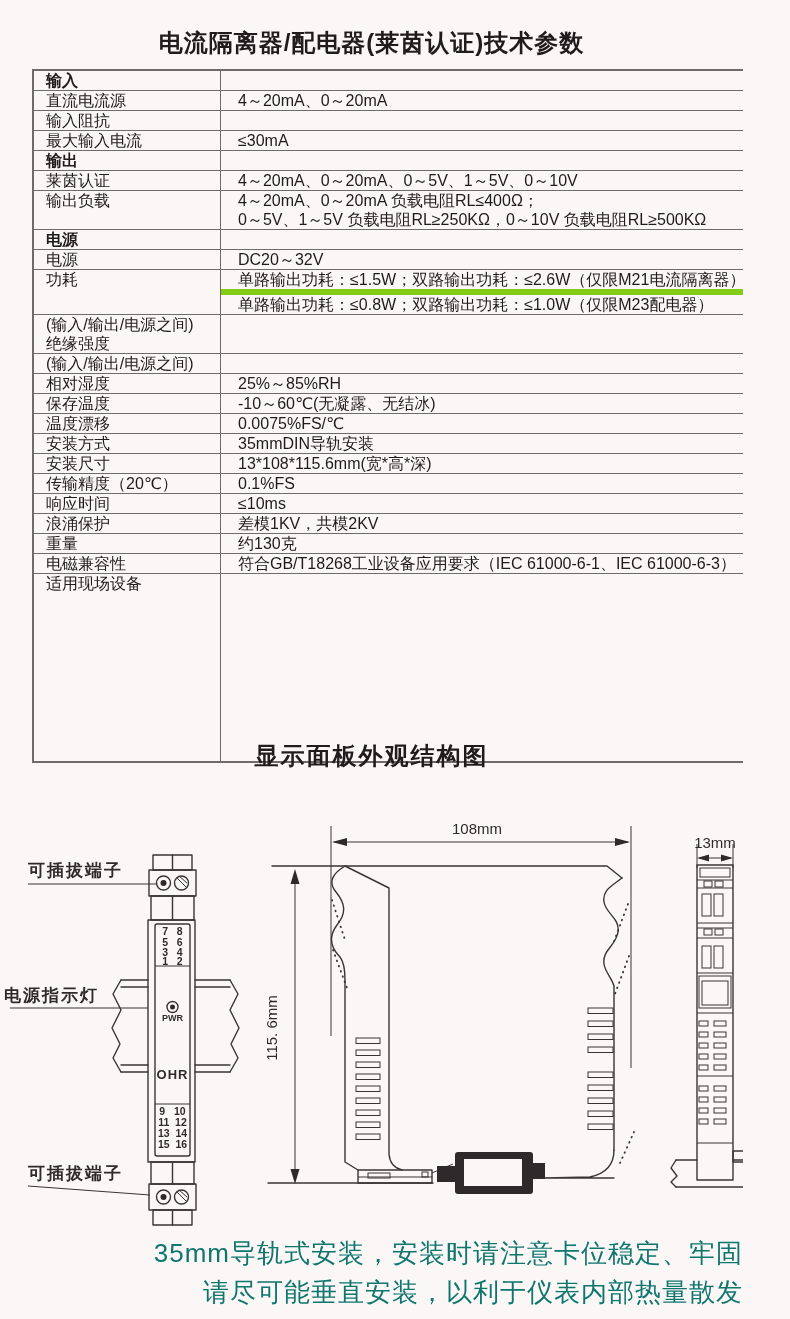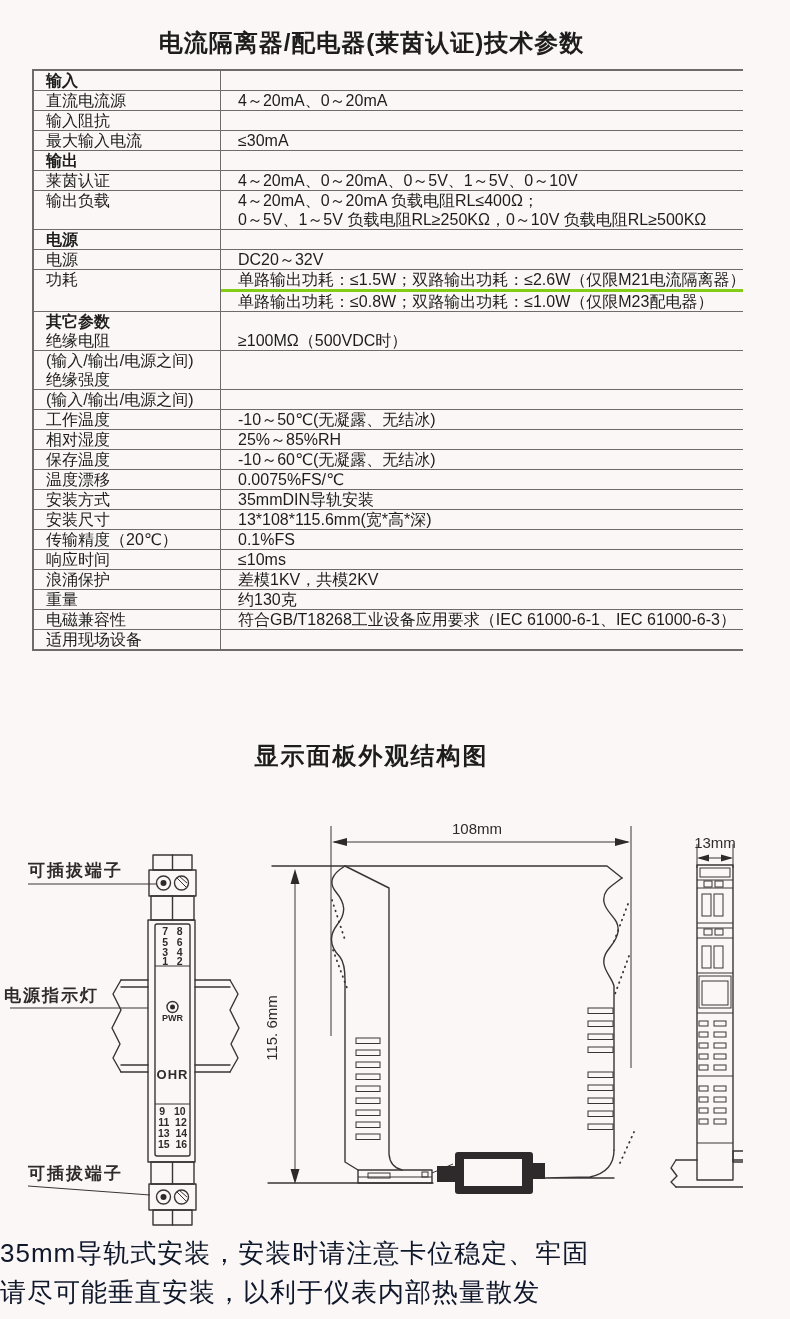--- a/index.html
+++ b/index.html
@@ -5,36 +5,36 @@
   html,body{margin:0;padding:0;}
   body{background:#faf7f6;font-family:"Liberation Sans","DejaVu Sans",sans-serif;color:#1f1c1d;}
   #page{position:relative;width:743px;height:1319px;background:#faf7f6;overflow:hidden;}
 
   #title{position:absolute;top:27px;left:0;width:100%;text-align:center;
          font-size:24px;font-weight:bold;letter-spacing:1px;}
 
   #spec-table{position:absolute;top:69px;left:32px;width:725px;
               border:2px solid #6f6b6b;box-sizing:border-box;background:#faf7f6;}
   .t-row{display:flex;border-bottom:1px solid #6f6b6b;}
-  .t-row:last-child{border-bottom:none;}
+  .t-row:last-child{border-bottom:none;flex-direction:column;}
   .t-label{flex:0 0 187px;width:187px;border-right:1px solid #6f6b6b;
            padding-left:12px;box-sizing:border-box;}
   .t-value{flex:1;min-width:0;}
   .t-vcell{padding-left:17px;}
-  .t-vcell + .t-vcell{border-top:3px solid #84cc16;}
+  .t-vcell + .t-vcell{border-top:6px solid #84cc16;}
   .t-line{height:19px;line-height:19px;font-size:16px;white-space:nowrap;}
   .t-line.bold{font-weight:bold;}
 
   #section-title{position:absolute;top:740px;left:0;width:100%;text-align:center;
                  font-size:24px;font-weight:bold;letter-spacing:2px;}
 
   #drawing{position:absolute;top:818px;left:0;}
 
-  #footer{position:absolute;top:1234px;left:0;width:100%;text-align:left;
-          font-size:26px;line-height:39px;color:#0f172a;letter-spacing:1px;}
+  #footer{position:absolute;top:1234px;left:0;width:100%;text-align:right;
+          font-size:26px;line-height:39px;color:#0f766e;letter-spacing:1px;}
 
   
   .ln{stroke:#3a3437;stroke-width:1.4;fill:none;stroke-linecap:round;stroke-linejoin:round;}
   .lnthin{stroke:#3a3437;stroke-width:1;fill:none;}
   .filldark{fill:#2e2a2b;stroke:none;}
   .fillbg{fill:#faf7f6;stroke:none;}
   .dotted{stroke:#3a3437;stroke-width:1.8;stroke-dasharray:0.6 5;fill:none;stroke-linecap:round;}
   svg text{fill:#2f2b2c;}
   .dlabel{font-size:17px;font-weight:bold;letter-spacing:2px;}
   .dim{font-size:15px;}
@@ -144,53 +144,31 @@
           <div class="t-vcell">
             <div class="t-line">单路输出功耗：≤1.5W；双路输出功耗：≤2.6W（仅限M21电流隔离器）</div>
           </div>
           <div class="t-vcell">
             <div class="t-line">单路输出功耗：≤0.8W；双路输出功耗：≤1.0W（仅限M23配电器）</div>
           </div>
         </div>
       </div>
       <div class="t-row">
         <div class="t-label">
-          <div class="t-line bold">其它参数</div>
-          <div class="t-line">绝缘电阻</div>
-        </div>
-        <div class="t-value">
-          <div class="t-vcell">
-            <div class="t-line"></div>
-            <div class="t-line">≥100MΩ（500VDC时）</div>
-          </div>
-        </div>
-      </div>
-      <div class="t-row">
-        <div class="t-label">
           <div class="t-line">(输入/输出/电源之间)</div>
           <div class="t-line">绝缘强度</div>
         </div>
       </div>
       <div class="t-row">
         <div class="t-label">
           <div class="t-line">(输入/输出/电源之间)</div>
         </div>
         <div class="t-value">
           <div class="t-vcell">
             <div class="t-line"></div>
-          </div>
-        </div>
-      </div>
-      <div class="t-row">
-        <div class="t-label">
-          <div class="t-line">工作温度</div>
-        </div>
-        <div class="t-value">
-          <div class="t-vcell">
-            <div class="t-line">-10～50℃(无凝露、无结冰)</div>
           </div>
         </div>
       </div>
       <div class="t-row">
         <div class="t-label">
           <div class="t-line">相对湿度</div>
         </div>
         <div class="t-value">
           <div class="t-vcell">
             <div class="t-line">25%～85%RH</div>

